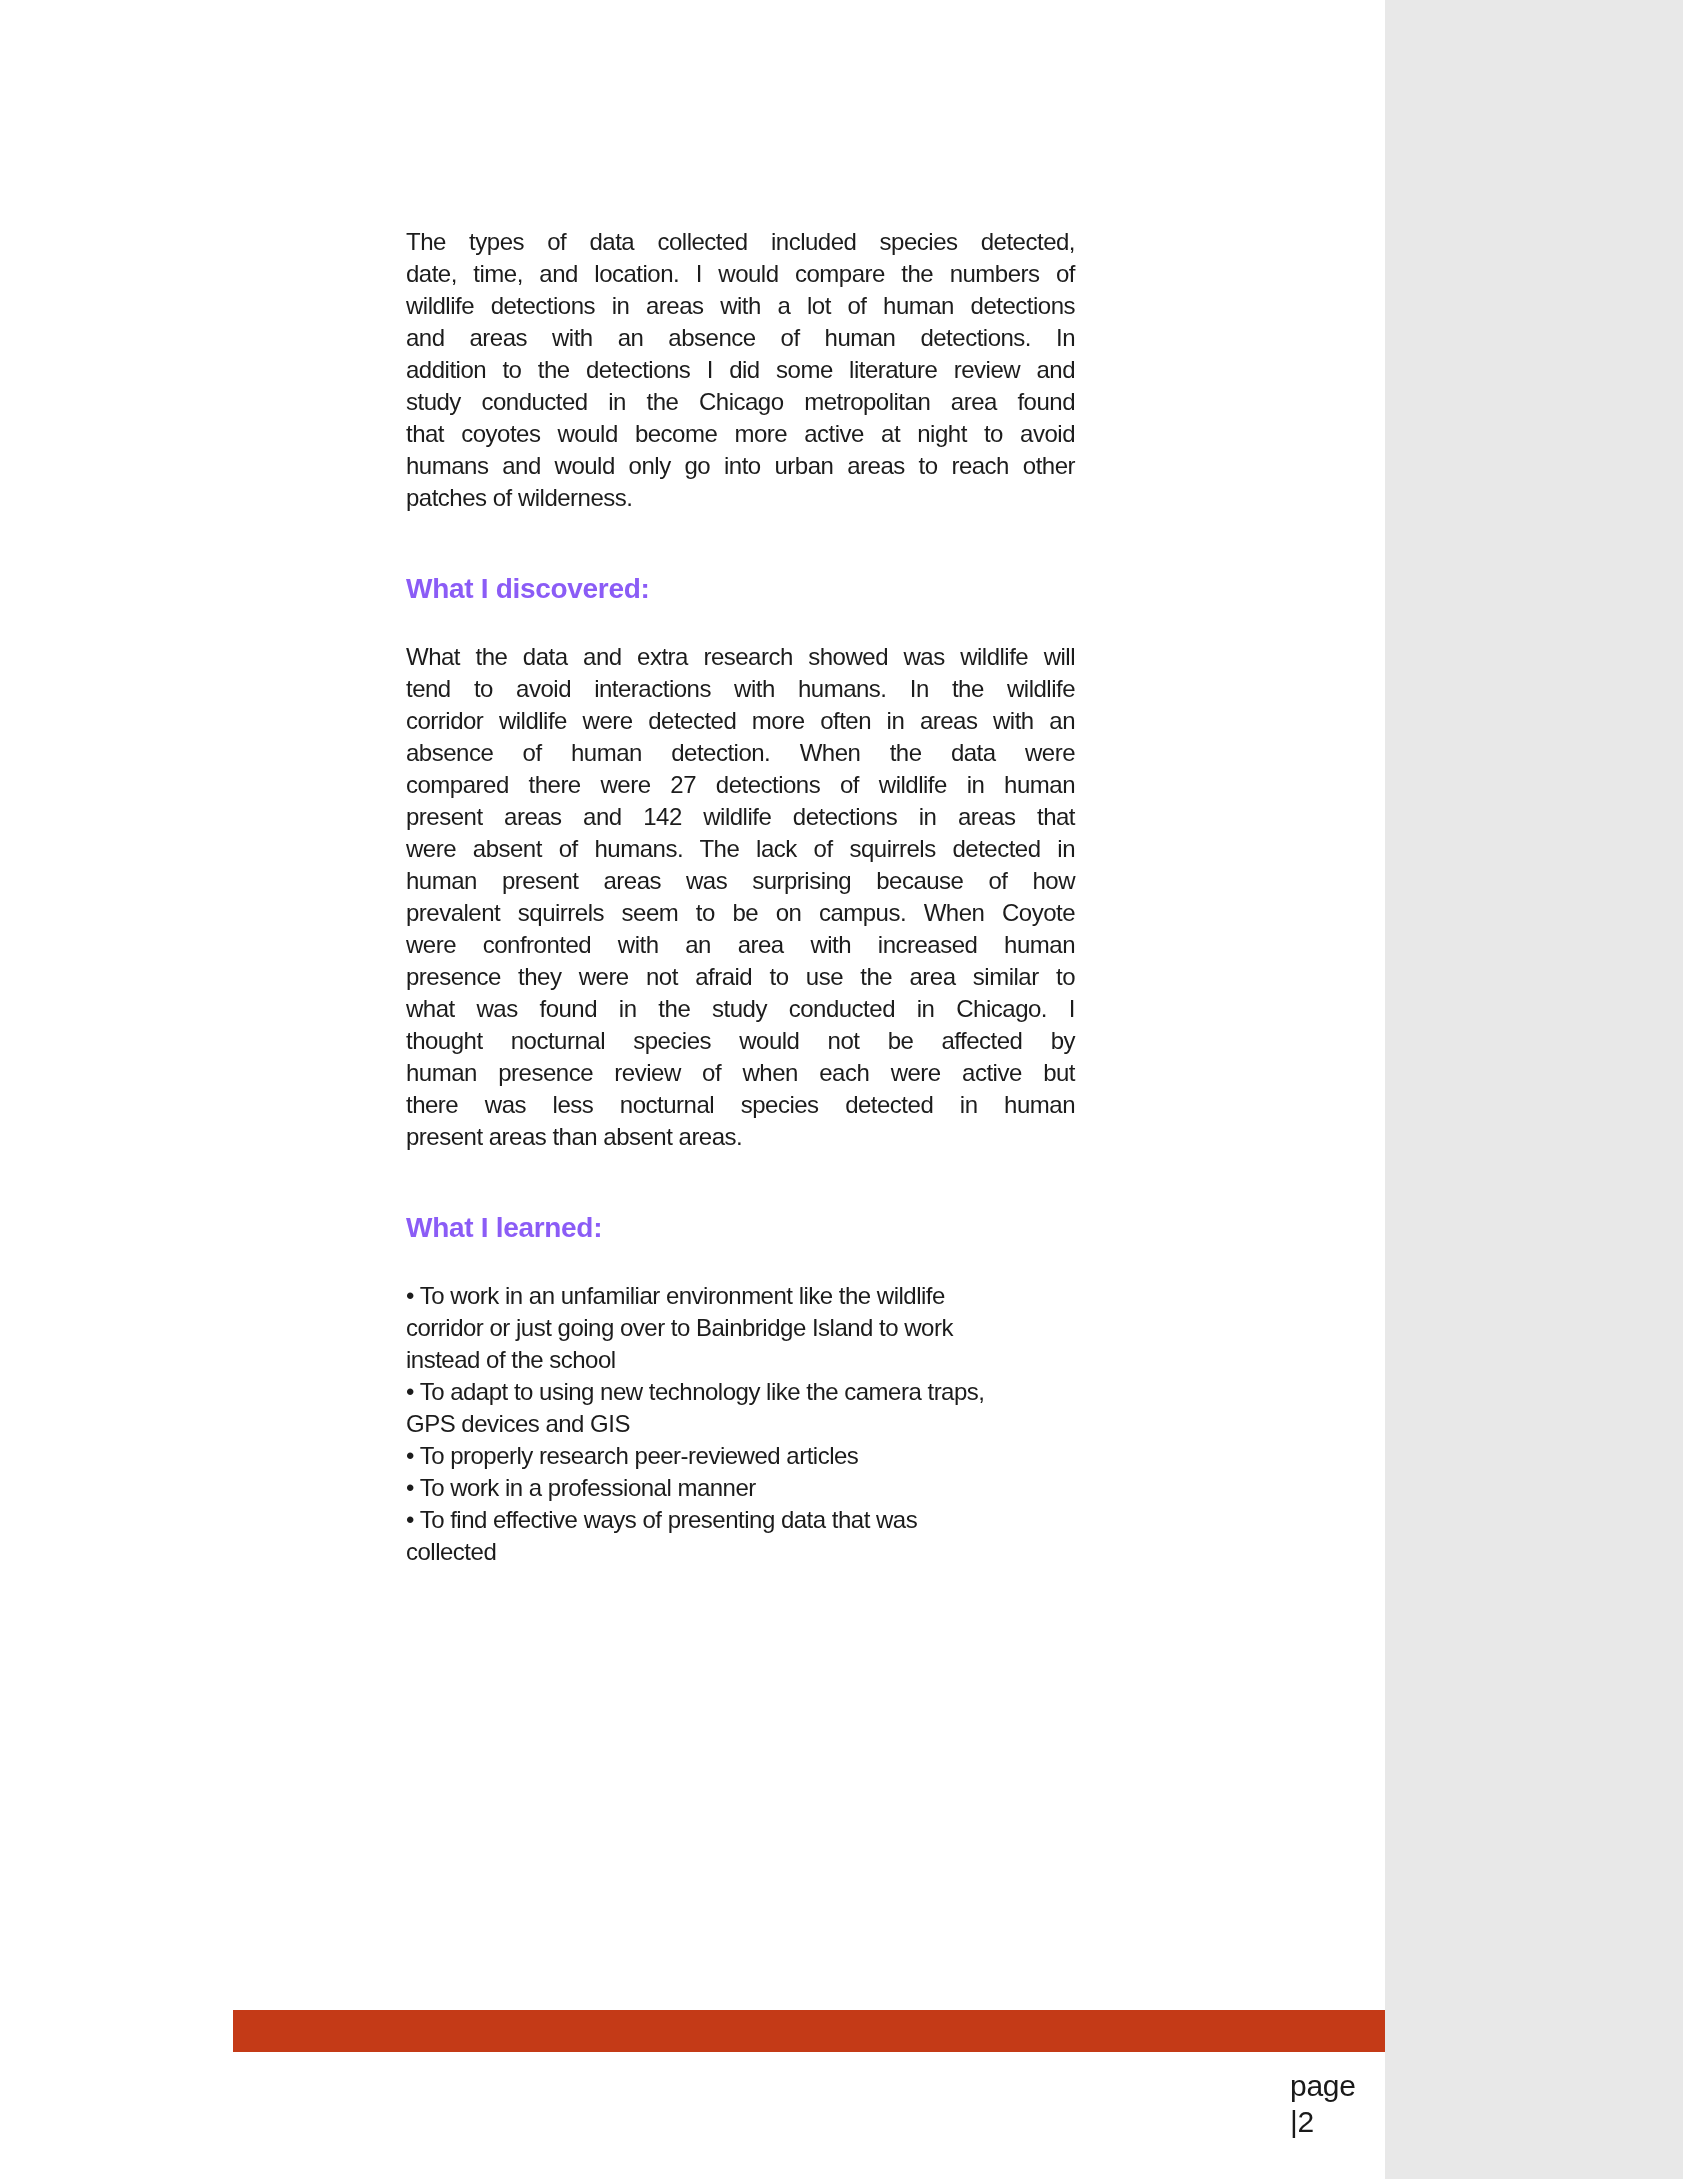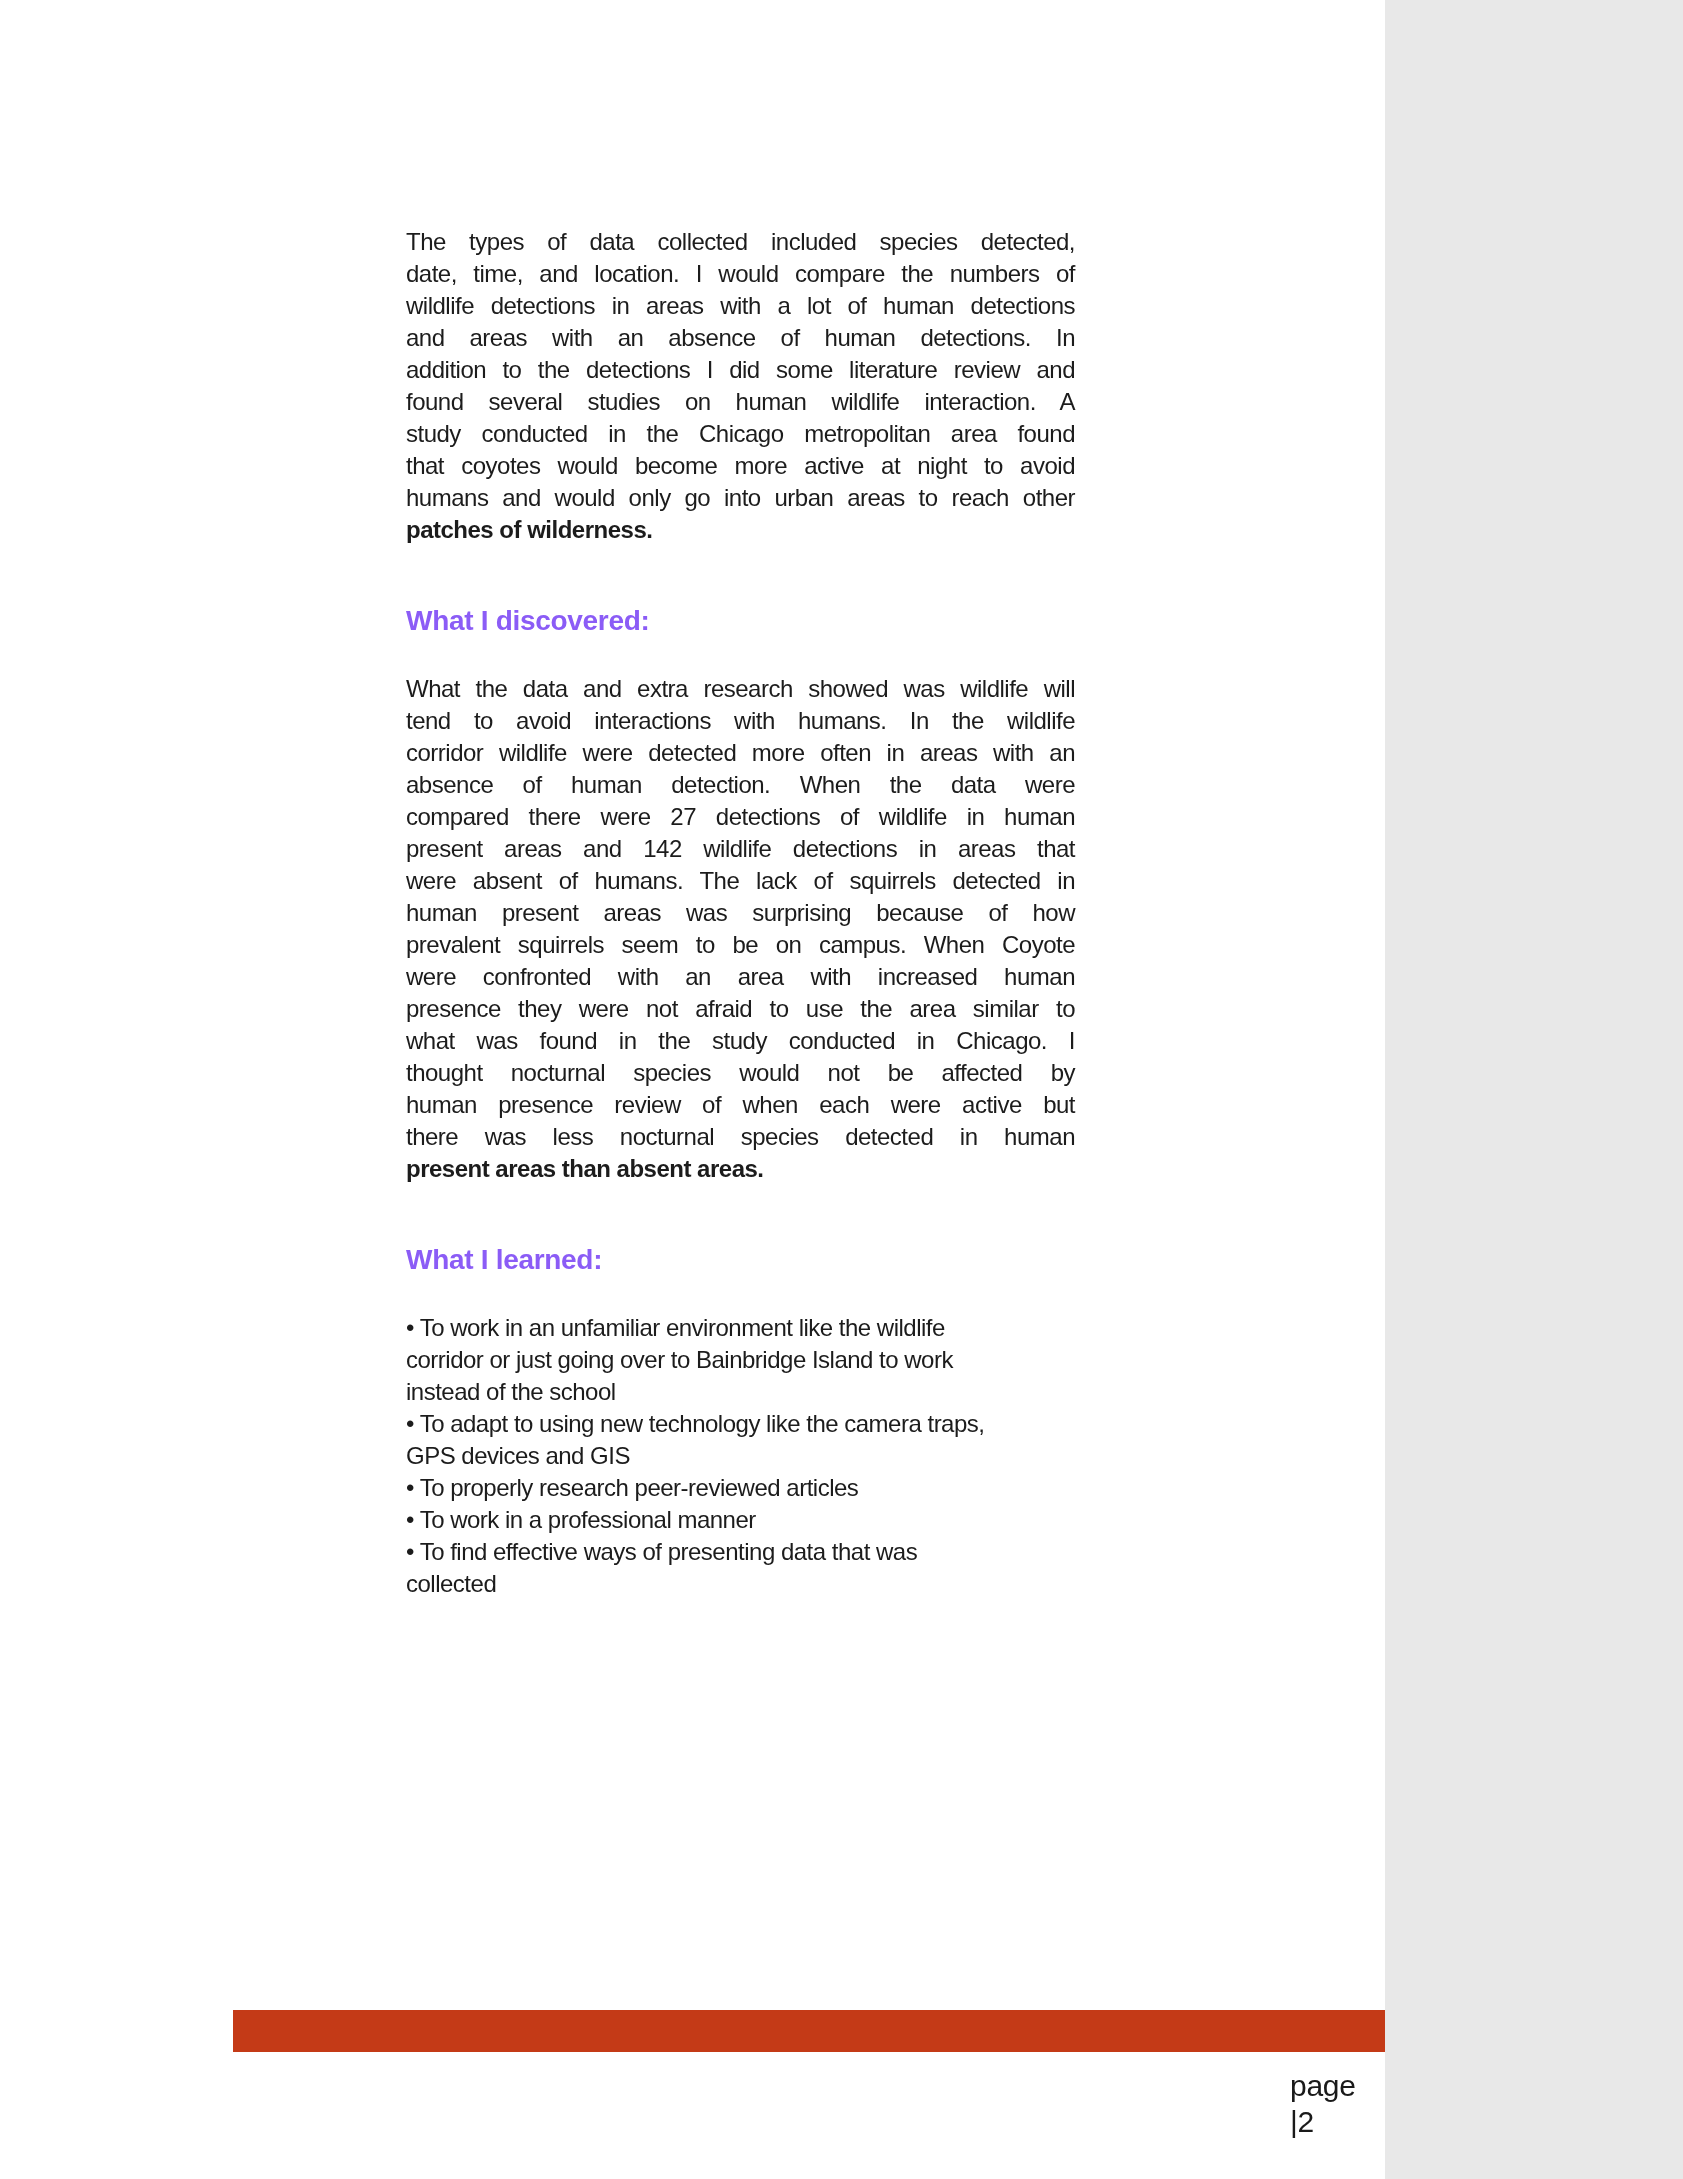--- a/index.html
+++ b/index.html
@@ -23,21 +23,20 @@
     font-size: 24px;
     line-height: 32px;
     letter-spacing: -0.5px;
   }
   .justified .line {
     text-align: justify;
     text-align-last: justify;
   }
   .justified .line.last {
     text-align-last: left;
-    font-weight: bold;
   }
   .bullets .line {
     text-align: left;
   }
   .heading {
     margin: 55px 0 0 0;
     font-size: 28px;
     font-weight: bold;
     line-height: 40px;
     color: #8b5cf6;
@@ -68,21 +67,20 @@
 <div class="page">
 
   <div class="column">
 
     <div class="para justified">
         <div class="line">The types of data collected included species detected,</div>
         <div class="line">date, time, and location. I would compare the numbers of</div>
         <div class="line">wildlife detections in areas with a lot of human detections</div>
         <div class="line">and areas with an absence of human detections. In</div>
         <div class="line">addition to the detections I did some literature review and</div>
-        <div class="line">found several studies on human wildlife interaction. A</div>
         <div class="line">study conducted in the Chicago metropolitan area found</div>
         <div class="line">that coyotes would become more active at night to avoid</div>
         <div class="line">humans and would only go into urban areas to reach other</div>
         <div class="line last">patches of wilderness.</div>
       </div>
 
     <h2 class="heading">What I discovered:</h2>
 
     <div class="para justified para-after-heading">
         <div class="line">What the data and extra research showed was wildlife will</div>

